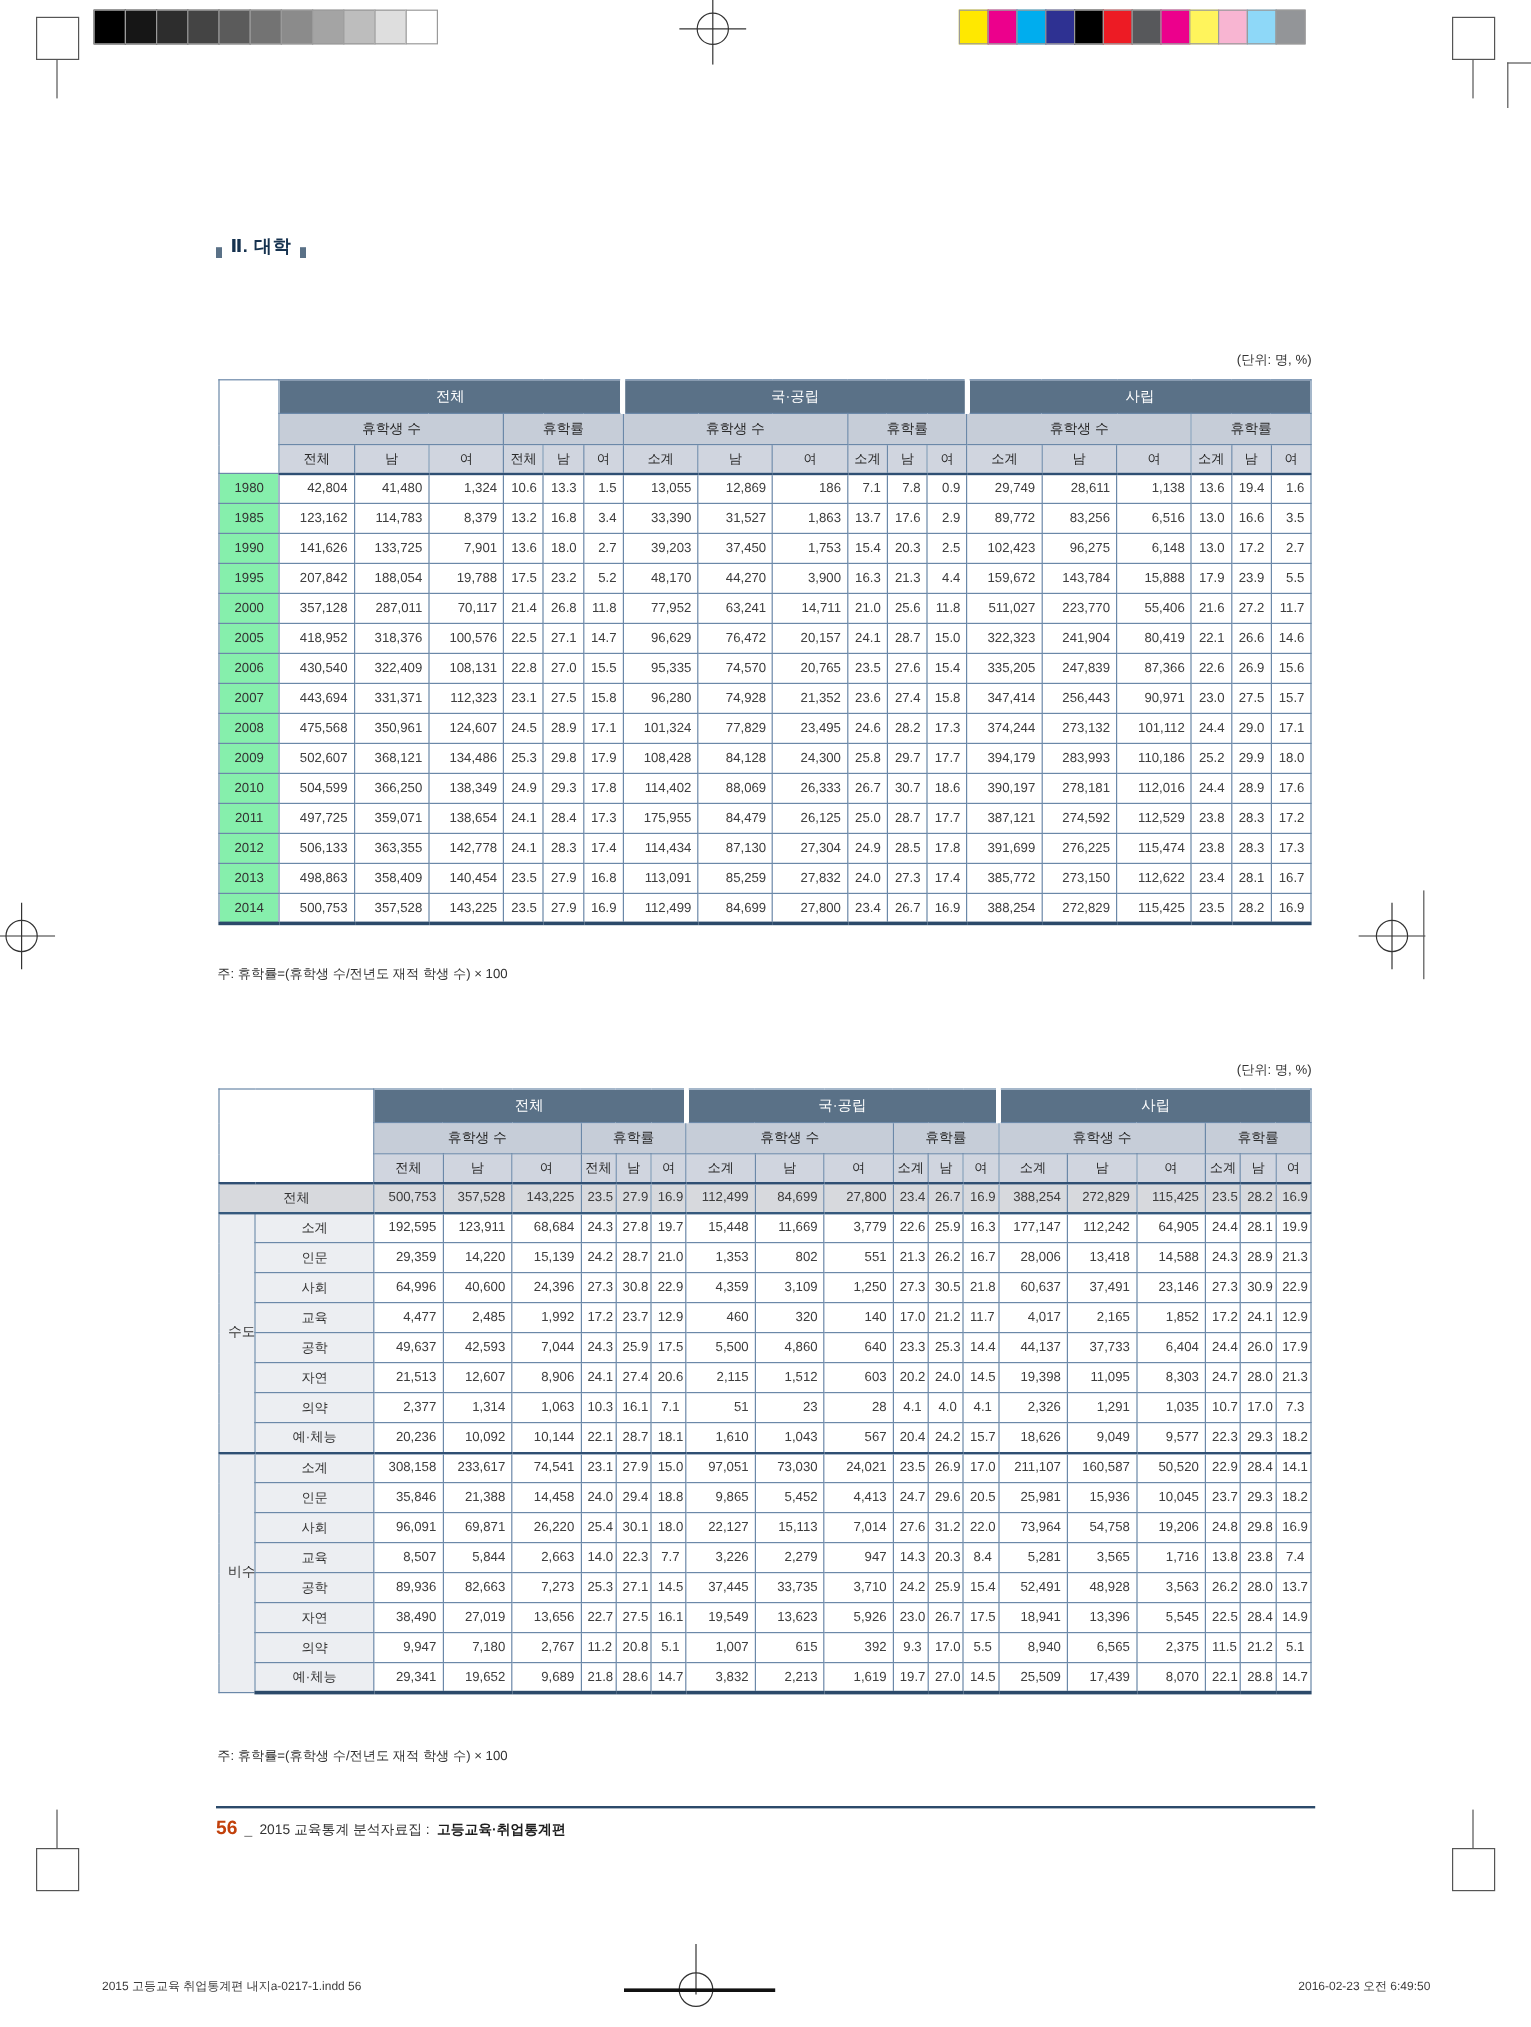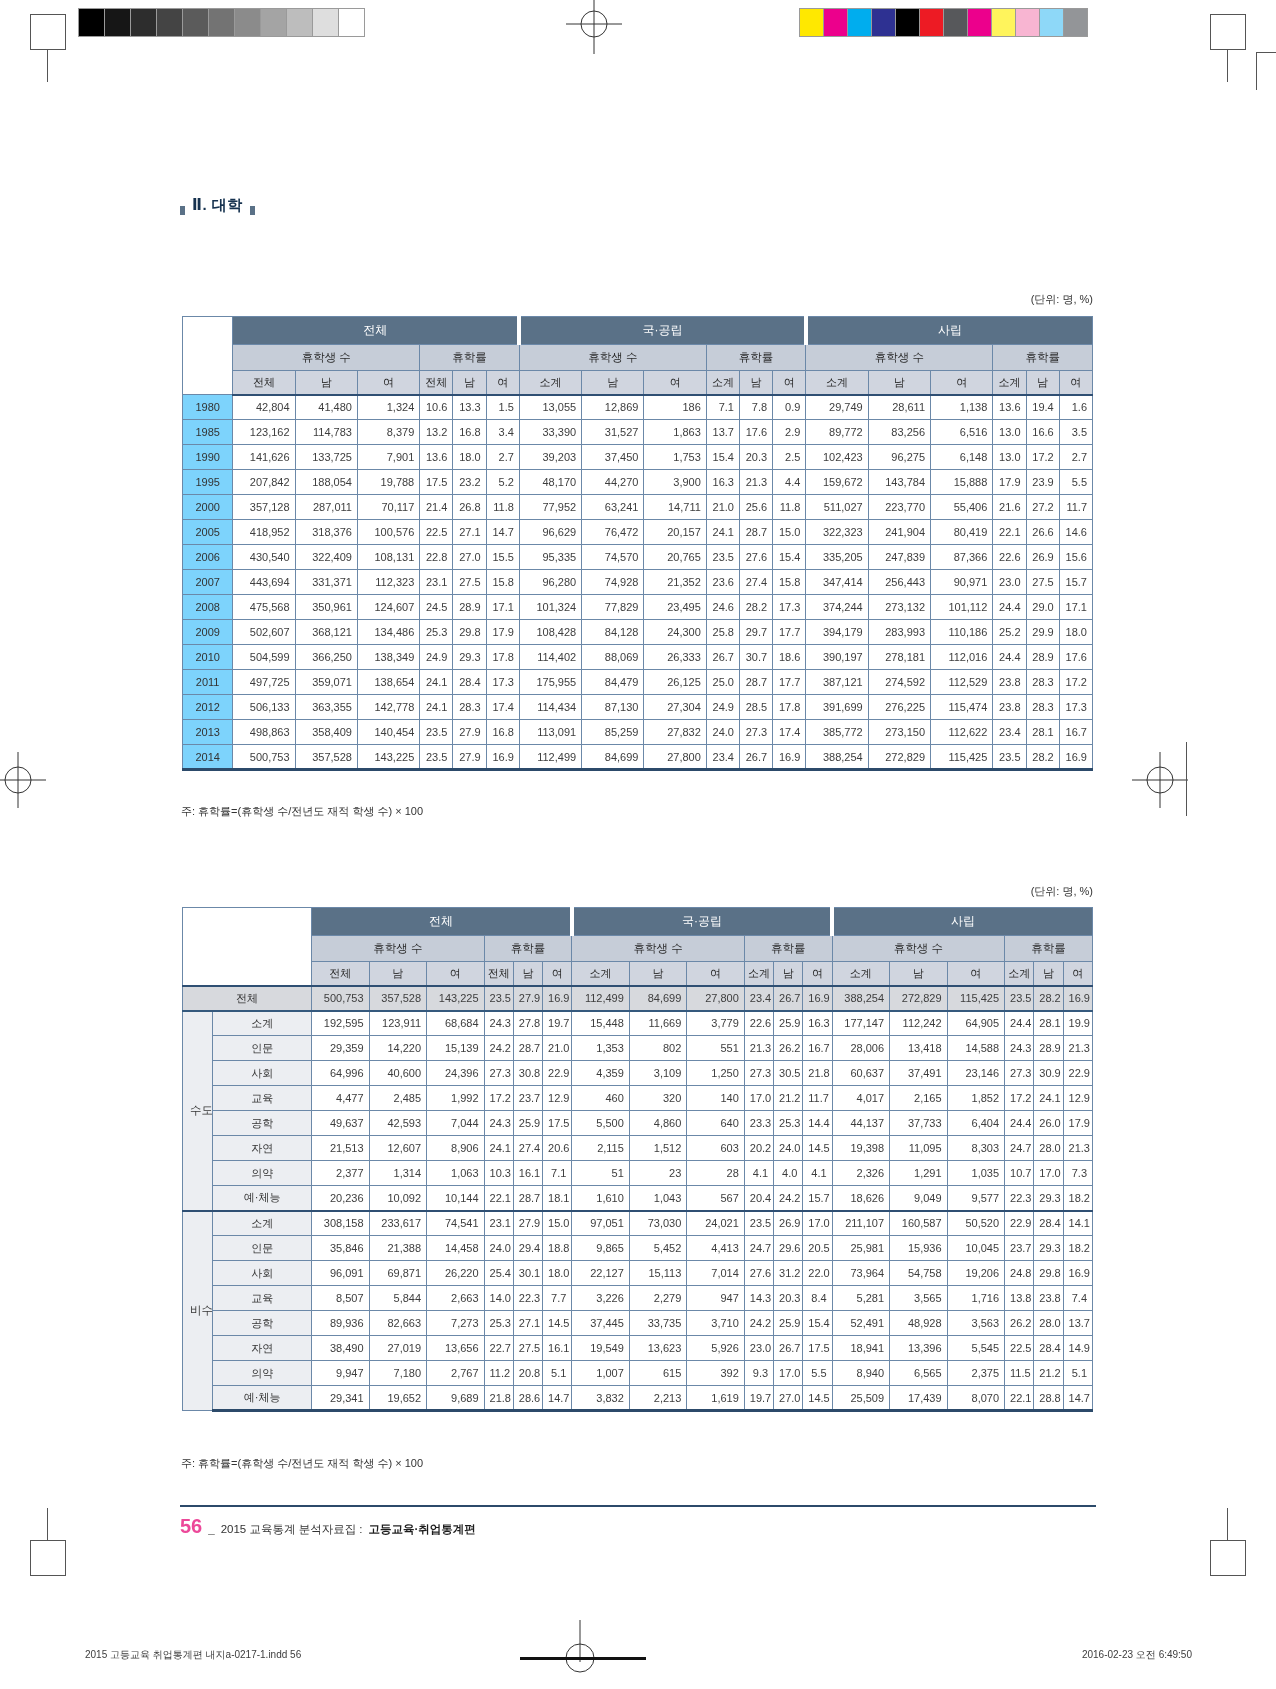--- a/index.html
+++ b/index.html
@@ -31,30 +31,30 @@
   table.stat { position:absolute; left:182px; border-collapse:collapse; table-layout:fixed; width:911px; font-size:11px; }
   table.stat th, table.stat td { border:1px solid #6b88a8; font-weight:normal; white-space:nowrap; overflow:hidden; }
   th.corner { border:none; background:#fff; }
   th.h1 { background:#5a7187; color:#fff; font-weight:bold; font-size:12px; height:28px; border-color:#5a7187; }
   th.h1.gsep { border-right:4px solid #fff; }
   th.h2 { background:#c6cdd8; color:#2a2a2a; font-size:11.5px; height:26px; }
   th.h3 { background:#d0d5df; color:#2a2a2a; font-size:11px; height:24px; }
   thead tr:last-child th { border-bottom:2px solid #2f4f73; }
   td.num { text-align:right; padding:0 5px; height:25px; color:#3d3d3d; }
   td.gs { border-left:2px solid #3a5e84; }
-  th.ylabel { background:#7dd3fc; color:#333; height:25px; }
+  th.ylabel { background:#86efac; color:#333; height:25px; }
   th.clabel { background:#eceef2; text-align:center; color:#333; font-size:11px; }
   th.vlabel { background:#eceef2; color:#333; text-align:center; white-space:normal; word-break:break-all; line-height:1.55; font-size:11.5px; padding:0 7px; }
   tr.total-row th, tr.total-row td { background:#d7d9dd; border-top:2px solid #2f4f73; border-bottom:2px solid #35597d; }
   tr.region-start th, tr.region-start td { border-top:2px solid #2f4f73; }
   tbody tr:last-child th, tbody tr:last-child td { border-bottom:3px solid #2c4a6a; }
   
   .footer-rule { position:absolute; left:180px; top:1505px; width:916px; height:2px; background:#2c4a6a; }
   .footer { position:absolute; left:180px; top:1515px; font-size:11.5px; color:#333; display:flex; align-items:baseline; gap:6px; }
-  .pageno { font-size:20px; font-weight:bold; color:#ec4899; }
+  .pageno { font-size:16px; font-weight:bold; color:#c2410c; }
   .fsep { color:#666; }
   .fbold { font-weight:bold; color:#1d1d1d; }
   .print-info { position:absolute; top:1648px; font-size:10px; color:#3c3c3c; }
   .pi-left { left:85px; }
   .pi-right { right:84px; }
 </style>
 </head>
 <body>
 
 <div class="page">

